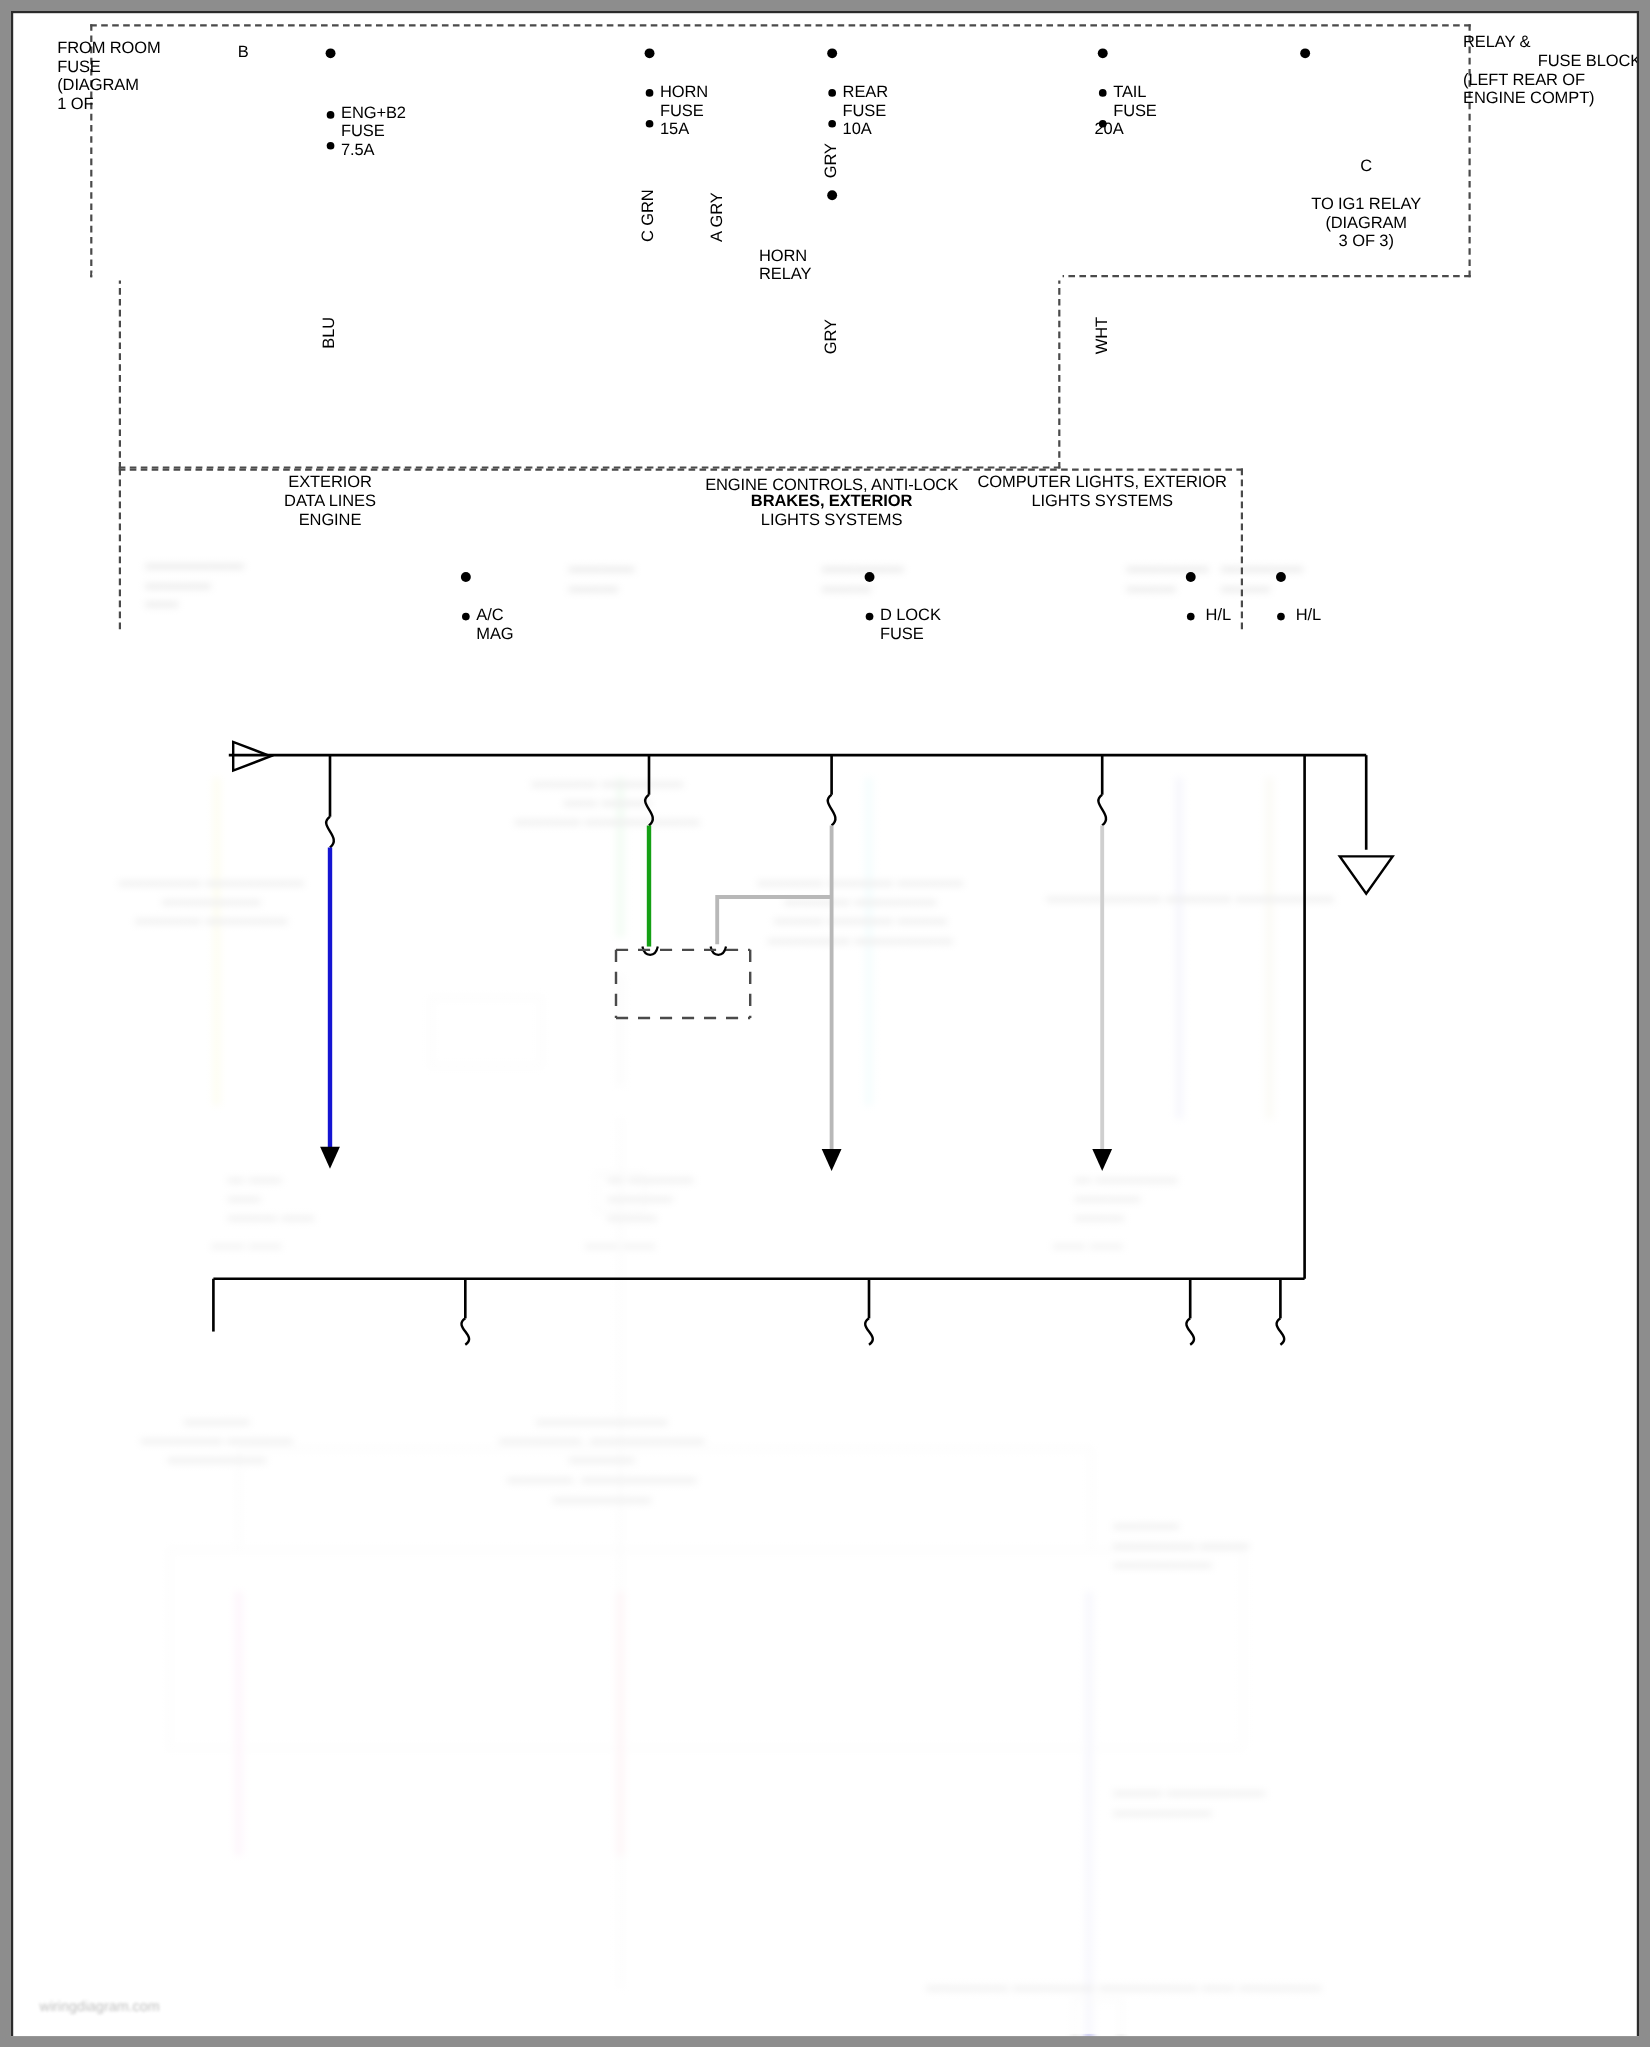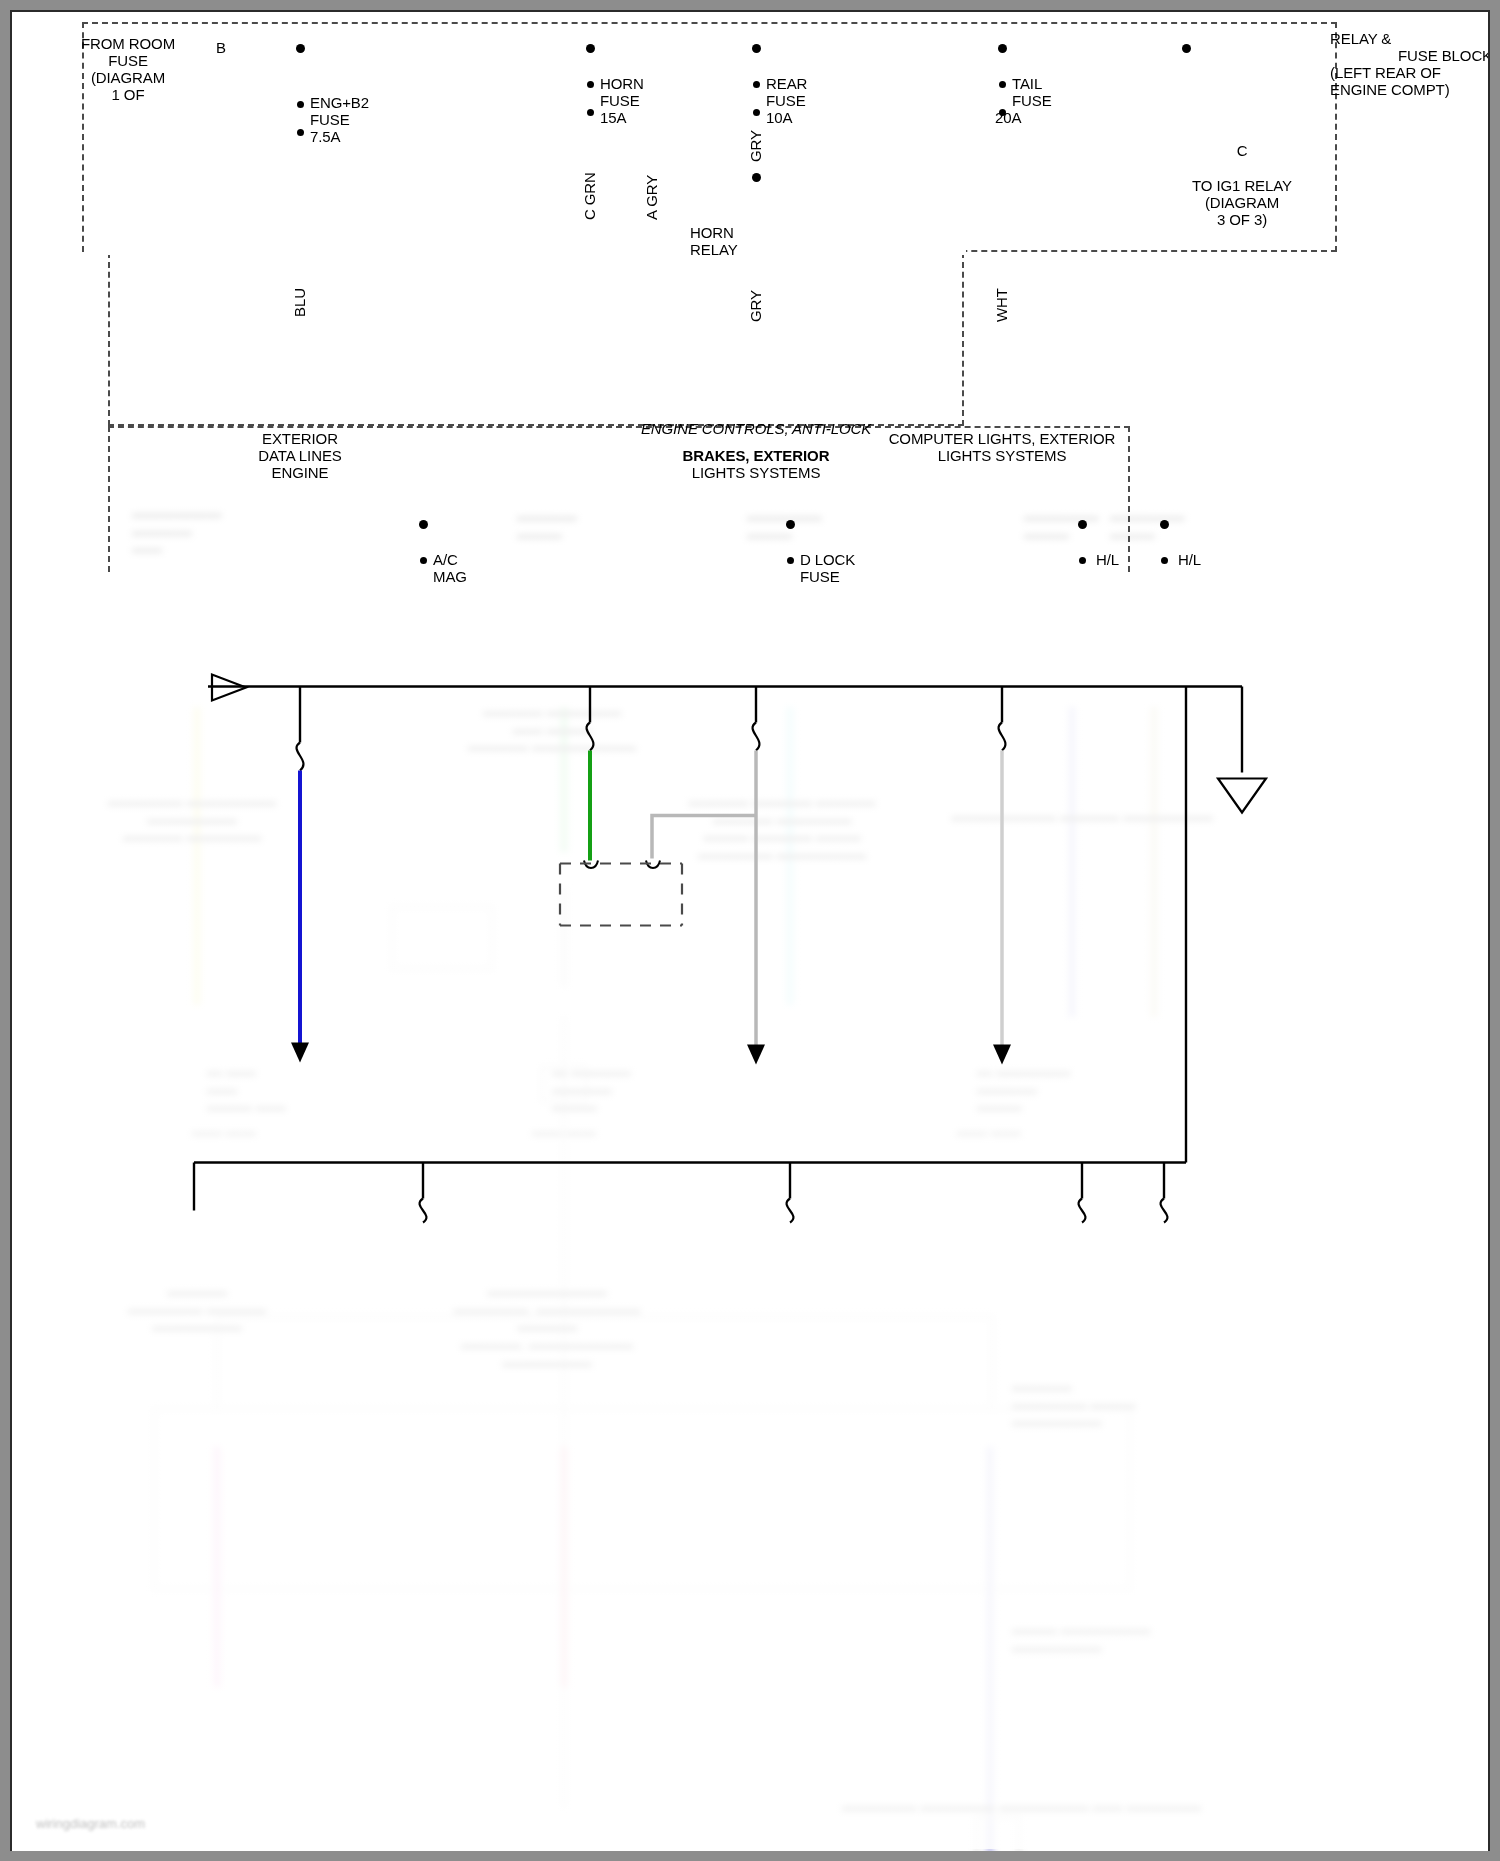--- a/index.html
+++ b/index.html
@@ -41,21 +41,21 @@
   }
   .txt {
     position: absolute;
     color: #000;
     font-family: "Liberation Sans", sans-serif;
     font-size: 15px;
     line-height: 1.18;
     white-space: pre;
     letter-spacing: -0.1px;
   }
-  .txt.r { text-align: center; }
+  .txt.r { text-align: left; }
   .txt.c { text-align: center; }
   .vtxt {
     position: absolute;
     color: #000;
     font-family: "Liberation Sans", sans-serif;
     font-size: 15px;
     white-space: pre;
     transform-origin: 0 0;
     transform: rotate(-90deg);
     letter-spacing: -0.1px;
@@ -338,21 +338,21 @@
 
       <div class="txt" style="left:1318px; top:18px;">RELAY &amp;</div>
       <div class="txt" style="left:1386px; top:35px;">FUSE BLOCK</div>
       <div class="txt" style="left:1318px; top:52px;">(LEFT REAR OF</div>
       <div class="txt" style="left:1318px; top:69px;">ENGINE COMPT)</div>
 
       <div class="txt c" style="left:188px; top:418px; width:200px;">EXTERIOR</div>
       <div class="txt c" style="left:188px; top:435px; width:200px;">DATA LINES</div>
       <div class="txt c" style="left:188px; top:452px; width:200px;">ENGINE</div>
 
-      <div class="txt c" style="left:604px; top:408px; width:280px;font-style:italic;">ENGINE CONTROLS, ANTI-LOCK</div>
+      <div class="txt c" style="left:604px; top:420px; width:280px;">ENGINE CONTROLS, ANTI-LOCK</div>
       <div class="txt c" style="left:604px; top:435px; width:280px;font-weight:bold;">BRAKES, EXTERIOR</div>
       <div class="txt c" style="left:604px; top:452px; width:280px;">LIGHTS SYSTEMS</div>
 
       <div class="txt c" style="left:850px; top:418px; width:280px;">COMPUTER LIGHTS, EXTERIOR</div>
       <div class="txt c" style="left:850px; top:435px; width:280px;">LIGHTS SYSTEMS</div>
 
       <div class="txt" style="left:421px; top:539px;">A/C</div>
       <div class="txt" style="left:421px; top:556px;">MAG</div>
 
       <div class="txt" style="left:788px; top:539px;">D LOCK</div>

